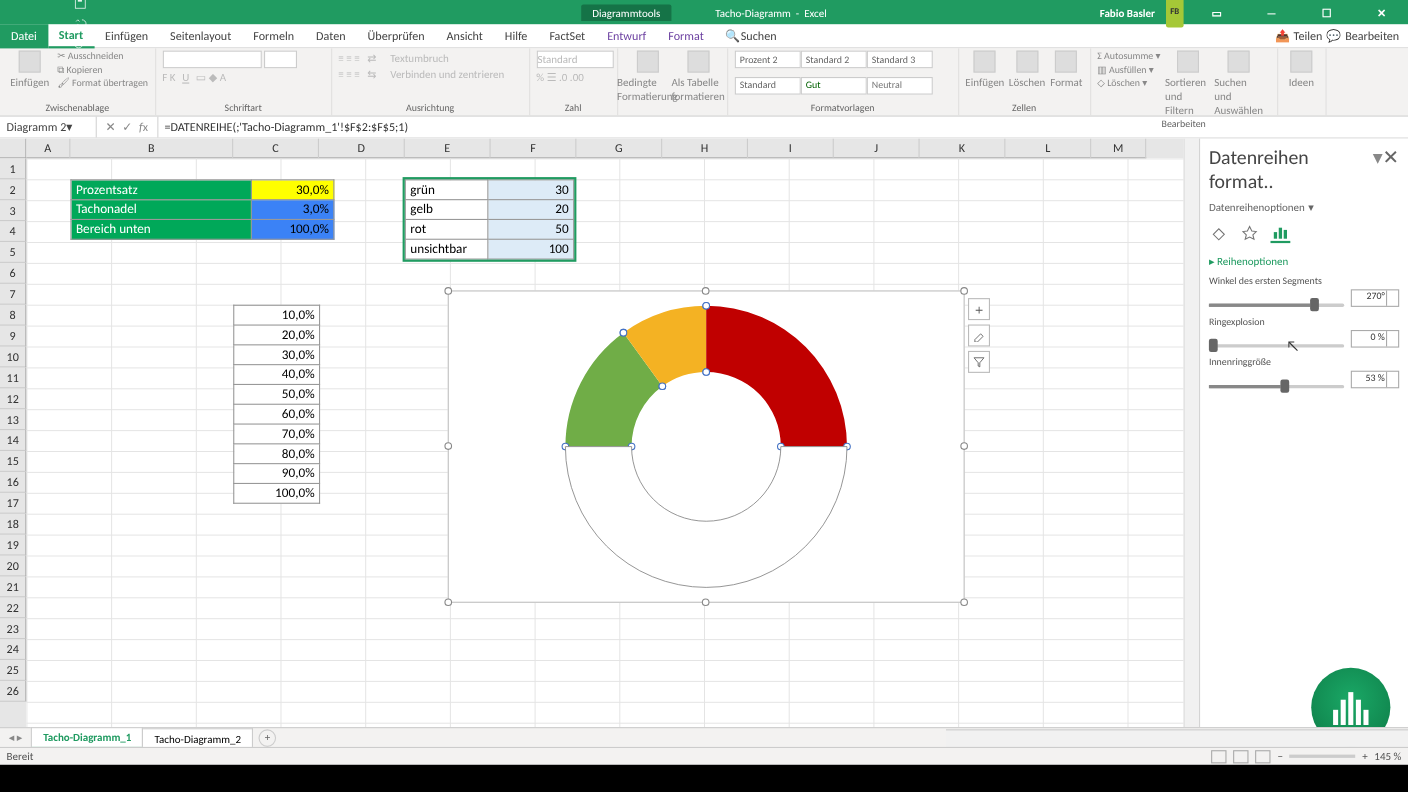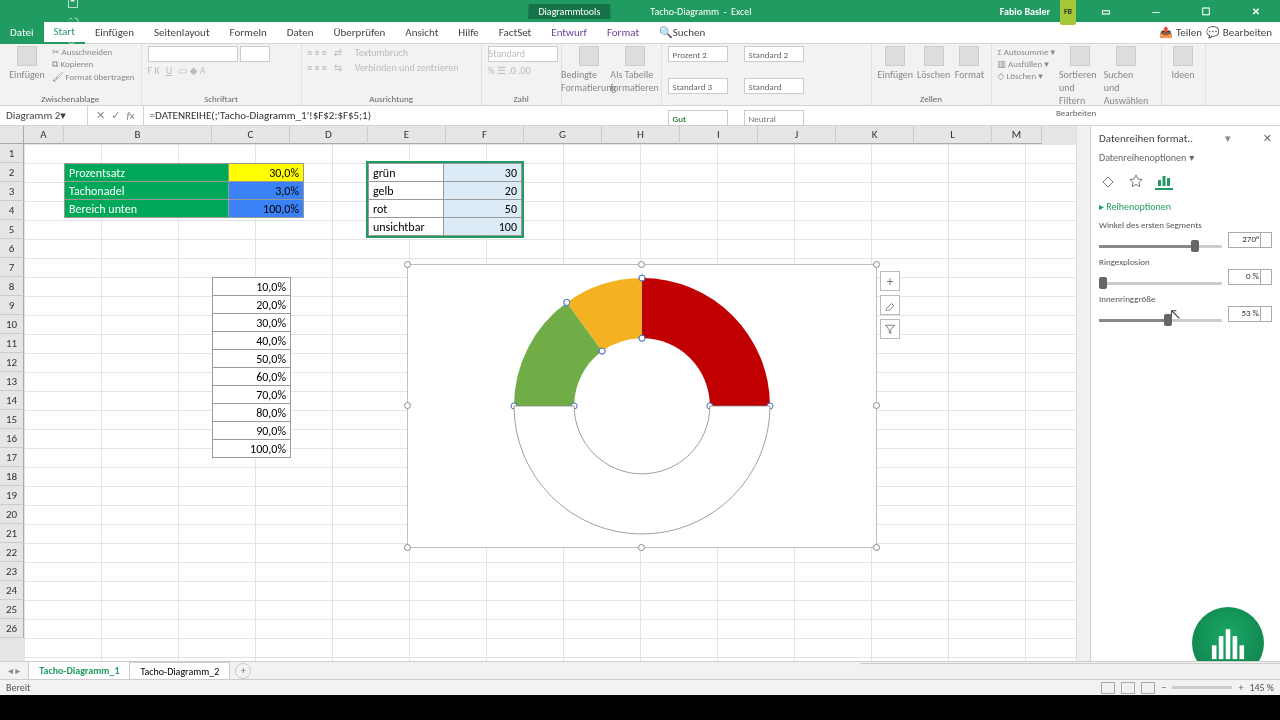--- a/index.html
+++ b/index.html
@@ -17,21 +17,21 @@
 .ct-group { text-align:center; }
 .ct-tab { background:#157347; padding:1px 10px; border-radius:2px 2px 0 0; }
 .titlebar .right { position:absolute; right:0; display:flex; align-items:center; gap:10px; padding-right:4px;font-weight:bold; }
 .fb-badge { background:#a5c837; color:#333; width:16px; height:27px; display:flex; align-items:center; justify-content:center; font-size:8px; border-radius:2px; }
 .winbtn { width:40px; height:22px; display:flex; align-items:center; justify-content:center; }
 
 
 .menubar { height:22px; background:#fff; border-bottom:1px solid #d4d4d4; display:flex; align-items:center; font-size:11px; color:#444; }
 .menubar .tab { padding:0 10px; height:22px; display:flex; align-items:center; }
 .menubar .tab.file { background:#209b61; color:#fff; }
-.menubar .tab.active { border-bottom:2px solid #209b61; color:#209b61; font-weight:400; }
+.menubar .tab.active { border-bottom:2px solid #209b61; color:#209b61; font-weight:700; }
 .menubar .right { margin-left:auto; display:flex; gap:4px; padding-right:8px; color:#444; }
 .mb-r { display:flex; align-items:center; gap:3px; }
 
 
 .ribbon { height:62px; background:#f3f2f1; border-bottom:1px solid #d4d4d4; display:flex; font-size:10px; color:#888; }
 .rgroup { border-right:1px solid #e1e0df; padding:2px 6px 0 6px; display:flex; flex-direction:column; justify-content:space-between; }
 .rgroup .body { flex:1; display:flex; gap:4px; align-items:flex-start; }
 .rgroup .label { text-align:center; font-size:9px; color:#666; padding-bottom:1px; }
 .bigbtn { display:flex; flex-direction:column; align-items:center; gap:2px; width:42px; color:#888; }
 .bigbtn .ic { width:20px; height:20px; background:#ddd; border:1px solid #ccc; }
@@ -76,21 +76,21 @@
 .handle { position:absolute; width:7px; height:7px; background:#fff; border:1px solid #888; border-radius:50%; }
 .chartobj .h-tl{top:-4px;left:-4px}.chartobj .h-tr{top:-4px;right:-4px}.chartobj .h-bl{bottom:-4px;left:-4px}.chartobj .h-br{bottom:-4px;right:-4px}
 .chartobj .h-t{top:-4px;left:50%;margin-left:-4px}.chartobj .h-b{bottom:-4px;left:50%;margin-left:-4px}
 .chartobj .h-l{left:-4px;top:50%;margin-top:-4px}.chartobj .h-r{right:-4px;top:50%;margin-top:-4px}
 .chartbtns { position:absolute; right:-24px; top:6px; display:flex; flex-direction:column; gap:4px; }
 .chartbtns div { width:20px; height:20px; border:1px solid #bbb; background:#fff; display:flex; align-items:center; justify-content:center; color:#555; font-size:12px; }
 .donut { position:absolute; left:50%; top:50%; transform:translate(-50%,-50%); }
 
 
 .pane { width:190px; border-left:1px solid #d4d4d4; background:#fff; padding:6px 8px; font-size:11px; color:#333; position:relative; }
-.pane h3 { font-size:11px; color:#444; font-weight:400; display:flex; justify-content:space-between; }
+.pane h3 { font-size:18px; color:#444; font-weight:400; display:flex; justify-content:space-between; }
 .pane .close { color:#666; cursor:pointer; }
 .pane .sub { color:#666; margin:6px 0 8px; font-size:10px; display:flex; align-items:center; gap:3px; }
 .pane .iconrow { display:flex; gap:10px; margin-bottom:10px; }
 .pane .iconrow span { width:18px; height:18px; display:flex; align-items:center; justify-content:center; color:#767676; }
 .pane .iconrow .active { color:#209b61; border-bottom:2px solid #209b61; }
 .pane .sect { color:#209b61; font-size:10px; margin:4px 0 6px; }
 .pane .row { margin-bottom:8px; }
 .pane .row .l { font-size:9px; color:#555; }
 .pane .row .ctrl { display:flex; align-items:flex-end; gap:6px; margin-top:2px; }
 .slider { flex:1; height:3px; background:#ccc; position:relative; border-radius:2px; }
@@ -227,21 +227,21 @@
             <span>Bedingte Formatierung</span>
           </div>
           <div class="bigbtn">
             <span class="ic"></span>
             <span>Als Tabelle formatieren</span>
           </div>
         </div>
       <div class="label"></div>
     </div>
     <div class="rgroup" style="width:210px">
-      <div class="body" style="flex-wrap:wrap;gap:16px">
+      <div class="body" style="flex-wrap:wrap;gap:0">
         <div class="stylecell">Prozent 2</div>
         <div class="stylecell">Standard 2</div>
         <div class="stylecell">Standard 3</div>
         <div class="stylecell">Standard</div>
         <div class="stylecell grn">Gut</div>
         <div class="stylecell gry">Neutral</div>
       </div>
       <div class="label">Formatvorlagen</div>
     </div>
     <div class="rgroup" style="width:120px">

